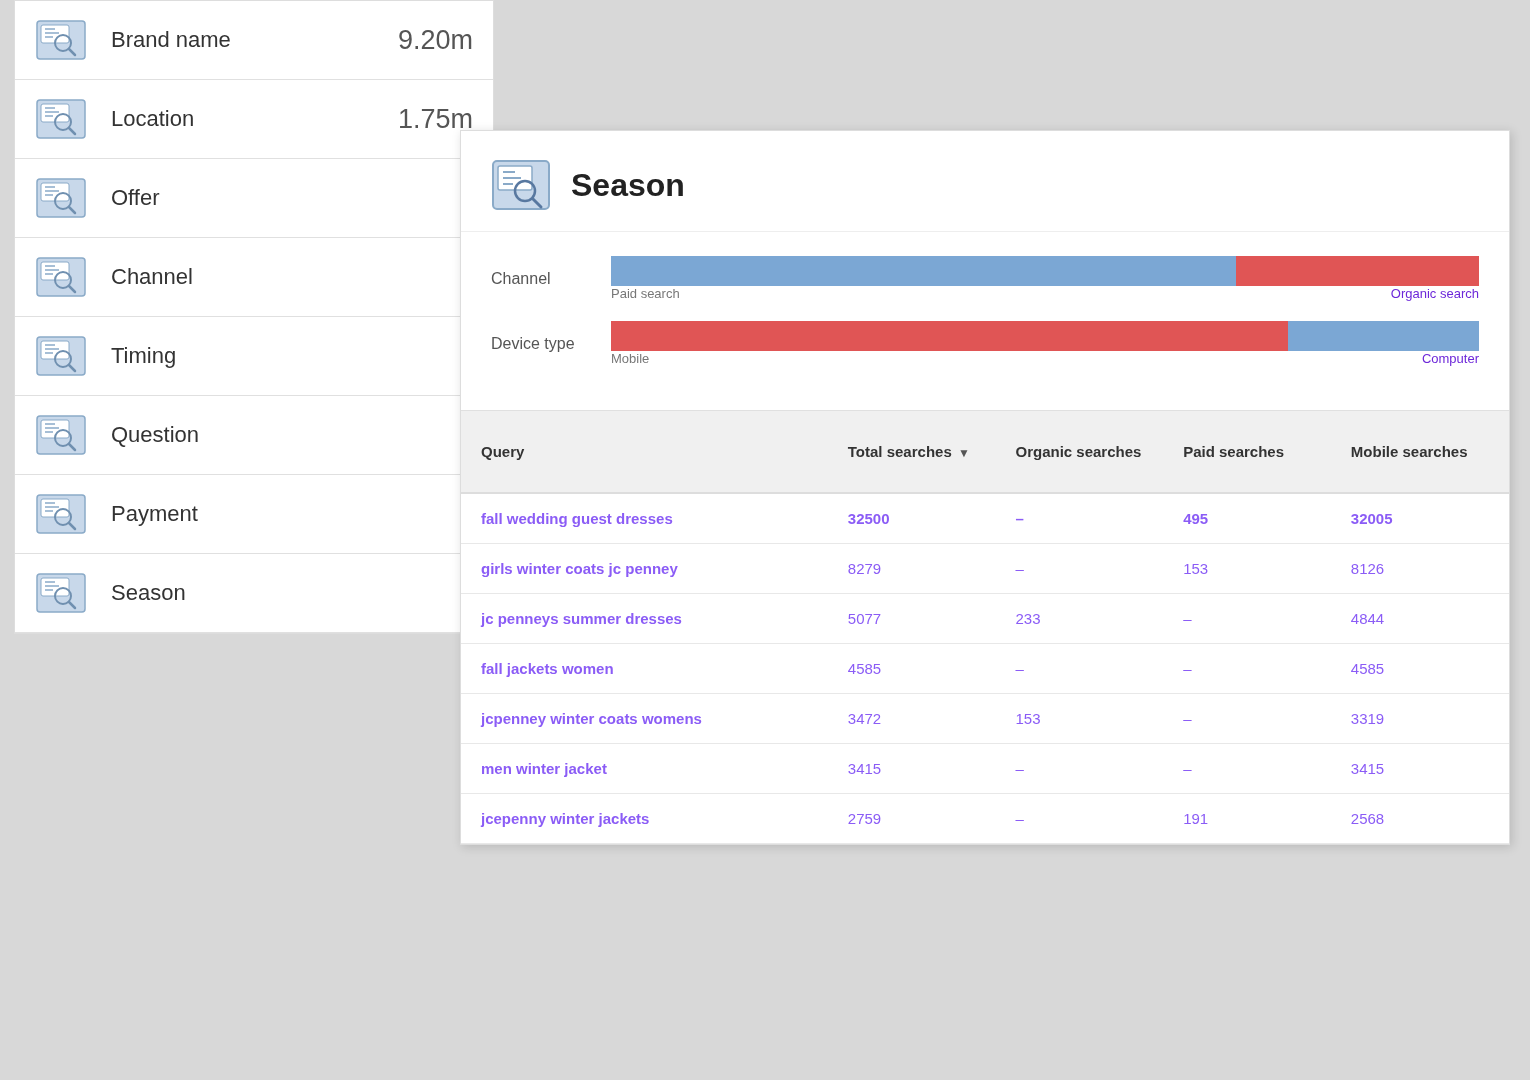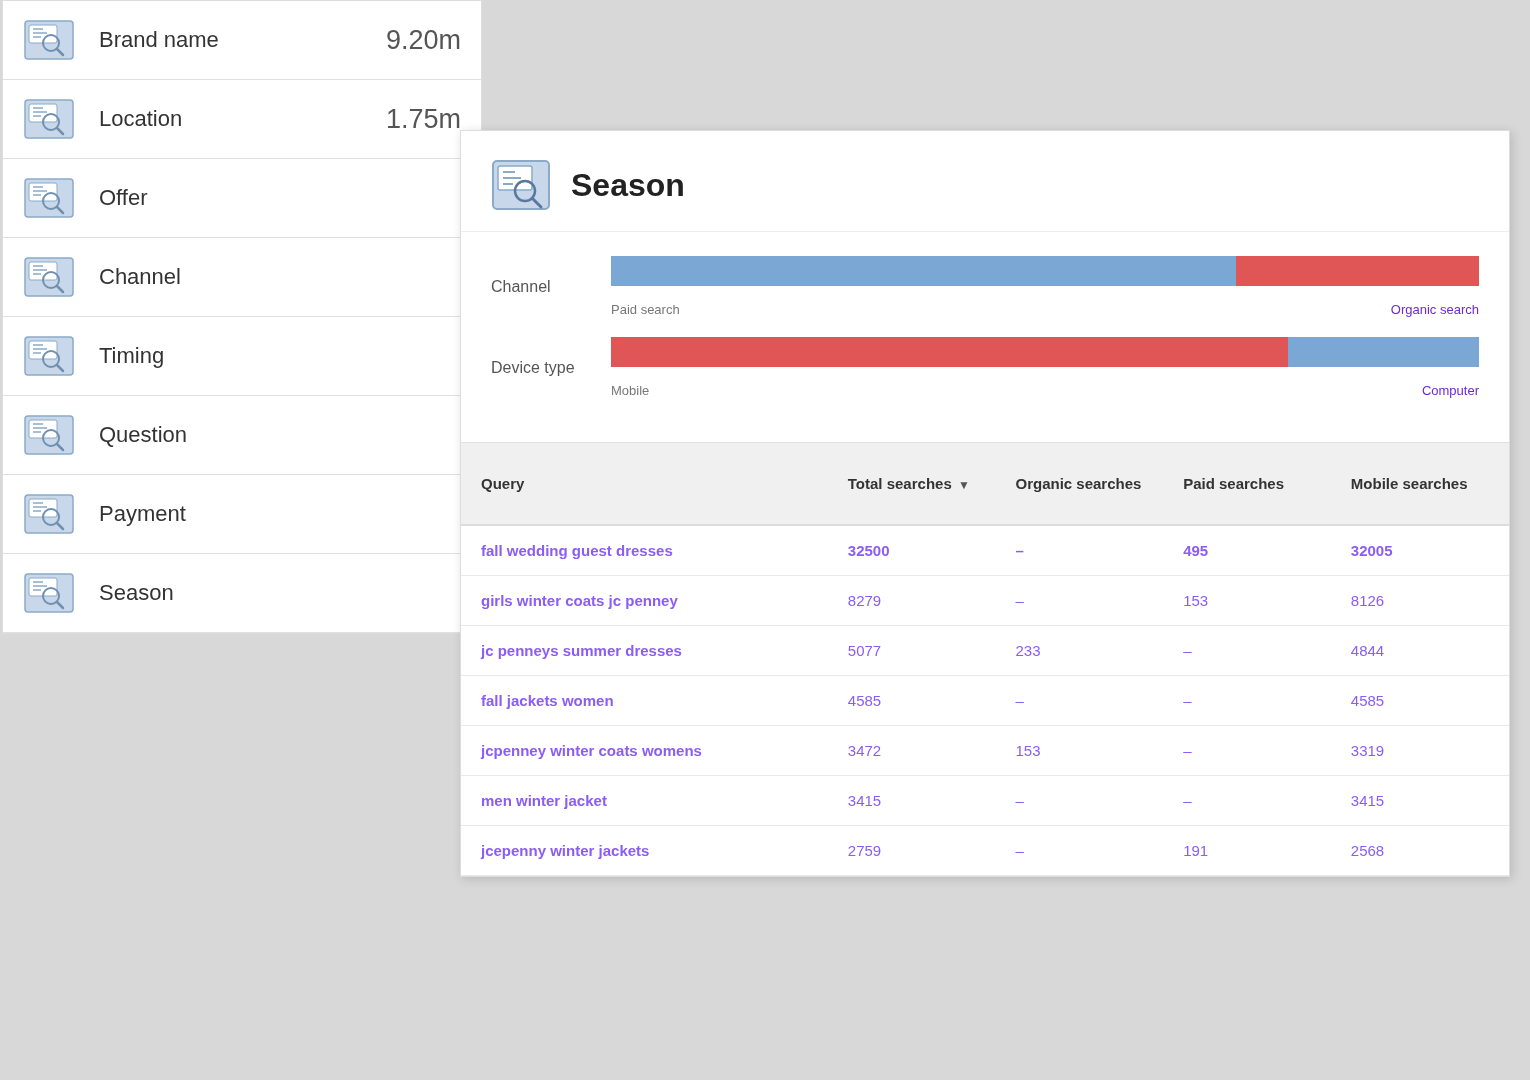--- a/index.html
+++ b/index.html
@@ -9,21 +9,21 @@
       width: 1530px;
       min-height: 1080px;
       position: relative;
       overflow: hidden;
     }
 
     
     .left-panel {
       position: absolute;
       top: 0;
-      left: 2px;
+      left: 14px;
       width: 480px;
       background: #f5f5f5;
       border: 1px solid #ddd;
     }
 
     .list-item {
       display: flex;
       align-items: center;
       padding: 18px 20px;
       border-bottom: 1px solid #e0e0e0;
@@ -121,21 +121,21 @@
     }
 
     .bar-segment-red {
       background: #e05555;
       height: 100%;
     }
 
     .bar-labels {
       display: flex;
       justify-content: space-between;
-      margin-top: 16px;
+      margin-top: 0;
     }
 
     .bar-label-left {
       font-size: 13px;
       color: #777;
     }
 
     .bar-label-right {
       font-size: 13px;
       color: #6d28d9;

